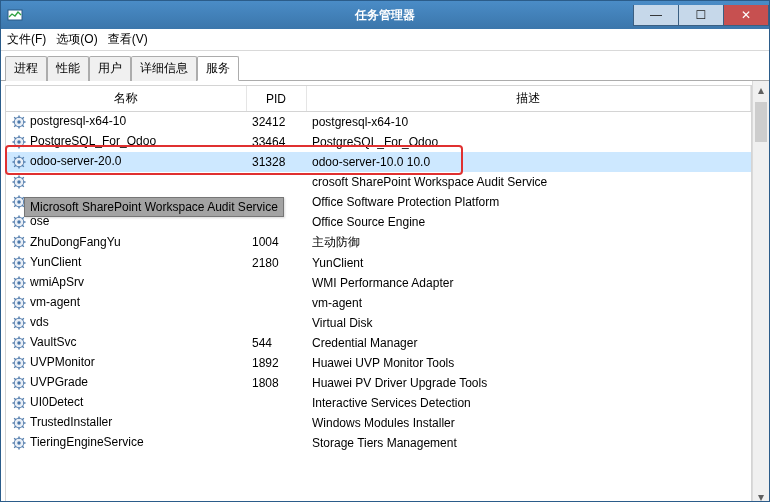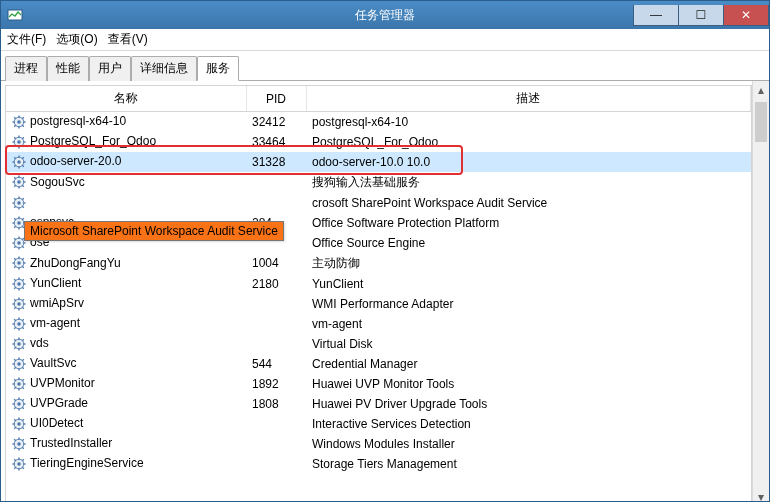--- a/index.html
+++ b/index.html
@@ -1,39 +1,39 @@
 <!DOCTYPE html>
 <html><head>
 <meta charset="utf-8">
 <style>
 * { margin: 0; padding: 0; box-sizing: border-box; font-family: "Microsoft YaHei", "Segoe UI", Tahoma, sans-serif; font-size: 12px; }
 body { background: #fff; width: 770px; height: 502px; overflow: hidden; position: relative; border: 1px solid #2b5c8a; }
 .titlebar { background: linear-gradient(#4a8cc7, #3b76ab); height: 28px; display: flex; align-items: center; position: relative; color: #fff; }
 .titlebar .app-icon { width: 16px; height: 16px; margin: 0 6px; }
-.titlebar .title { position: absolute; left: 50%; transform: translateX(-50%); font-size: 12px; }
+.titlebar .title { position: absolute; left: 50%; transform: translateX(-50%); font-size: 12px; font-weight: bold; }
 .winbtns { margin-left: auto; display: flex; }
 .winbtn { width: 46px; height: 21px; border: 1px solid #3a5f82; border-top: none; display: flex; align-items: center; justify-content: center; background: #c6d8ea; color: #222; margin-left: -1px; }
 .winbtn.close { background: #c75050; color: #fff; }
 .menubar { height: 22px; display: flex; align-items: center; padding: 4px 6px; gap: 10px; background: #fff; border-bottom: 1px solid #d9d9d9; }
 .menubar span { font-size: 12px; }
 .tabs { display: flex; padding: 4px 4px 0 4px; background: #fff; border-bottom: 1px solid #acacac; }
 .tab { padding: 3px 8px; border: 1px solid #acacac; border-bottom: none; background: #f0f0f0; margin-right: 0px; border-radius: 2px 2px 0 0; position: relative; top: 1px; }
 .tab.active { background: #fff; border-bottom: 1px solid #fff; }
 .content { position: relative; height: calc(100% - 28px - 22px - 26px); }
 .grid { width: 100%; border-collapse: collapse; }
 .grid thead th { text-align: center; font-weight: normal; padding: 4px 6px; border-right: 1px solid #e5e5e5; border-bottom: 1px solid #d4d4d4; background: #fff; position: sticky; top: 0; }
 .grid td { padding: 2px 6px; white-space: nowrap; }
 .grid tbody tr { height: 20px; }
 .svc-icon { width: 14px; height: 14px; vertical-align: middle; margin-right: 4px; }
 .col-name { width: 240px; }
 .col-pid { width: 60px; }
 .col-desc { }
 tr.selected { background: #cde8ff; }
 .highlight-box { position: absolute; border: 2px solid #e03030; border-radius: 4px; pointer-events: none; }
-.tooltip { position: absolute; background: #f97316; border: 1px solid #767676; padding: 2px 5px; font-size: 12px; box-shadow: 1px 1px 2px rgba(0,0,0,0.15); margin-top: 24px; }
+.tooltip { position: absolute; background: #a3a3a3; border: 1px solid #767676; padding: 2px 5px; font-size: 12px; box-shadow: 1px 1px 2px rgba(0,0,0,0.15); }
 .vscroll { position: absolute; right: 0; top: 0; bottom: 0; width: 17px; background: #f0f0f0; border-left: 1px solid #dadada; }
 .vscroll .arrow { height: 17px; display: flex; align-items: center; justify-content: center; background: #f0f0f0; color: #606060; }
 .vscroll .track { position: absolute; top: 17px; bottom: 17px; left: 0; right: 0; }
 .vscroll .thumb { position: absolute; left: 2px; right: 2px; top: 4px; height: 40px; background: #cdcdcd; }
 .table-wrap { position: absolute; left: 4px; right: 17px; top: 4px; bottom: 0; overflow: hidden; border: 1px solid #d4d4d4; border-bottom: none; }
 </style>
 </head>
 <body>
 
 <div class="titlebar">
@@ -141,38 +141,20 @@
                   <g stroke="#4a76a8" stroke-width="1.5">
                     <line x1="8" y1="0.5" x2="8" y2="3"></line>
                     <line x1="8" y1="13" x2="8" y2="15.5"></line>
                     <line x1="0.5" y1="8" x2="3" y2="8"></line>
                     <line x1="13" y1="8" x2="15.5" y2="8"></line>
                     <line x1="2.5" y1="2.5" x2="4.3" y2="4.3"></line>
                     <line x1="11.7" y1="11.7" x2="13.5" y2="13.5"></line>
                     <line x1="2.5" y1="13.5" x2="4.3" y2="11.7"></line>
                     <line x1="11.7" y1="4.3" x2="13.5" y2="2.5"></line>
                   </g>
-                </svg></span><span>SogouSvc</span></td>
-            <td></td>
-            <td>搜狗输入法基础服务</td>
-          </tr>
-          <tr>
-            <td><span><svg class="svc-icon" viewBox="0 0 16 16">
-                  <circle cx="8" cy="8" r="5.5" fill="#e8eef6" stroke="#4a76a8"></circle>
-                  <circle cx="8" cy="8" r="2" fill="#4a76a8"></circle>
-                  <g stroke="#4a76a8" stroke-width="1.5">
-                    <line x1="8" y1="0.5" x2="8" y2="3"></line>
-                    <line x1="8" y1="13" x2="8" y2="15.5"></line>
-                    <line x1="0.5" y1="8" x2="3" y2="8"></line>
-                    <line x1="13" y1="8" x2="15.5" y2="8"></line>
-                    <line x1="2.5" y1="2.5" x2="4.3" y2="4.3"></line>
-                    <line x1="11.7" y1="11.7" x2="13.5" y2="13.5"></line>
-                    <line x1="2.5" y1="13.5" x2="4.3" y2="11.7"></line>
-                    <line x1="11.7" y1="4.3" x2="13.5" y2="2.5"></line>
-                  </g>
                 </svg></span><span></span></td>
             <td></td>
             <td>crosoft SharePoint Workspace Audit Service</td>
           </tr>
           <tr>
             <td><span><svg class="svc-icon" viewBox="0 0 16 16">
                   <circle cx="8" cy="8" r="5.5" fill="#e8eef6" stroke="#4a76a8"></circle>
                   <circle cx="8" cy="8" r="2" fill="#4a76a8"></circle>
                   <g stroke="#4a76a8" stroke-width="1.5">
                     <line x1="8" y1="0.5" x2="8" y2="3"></line>

